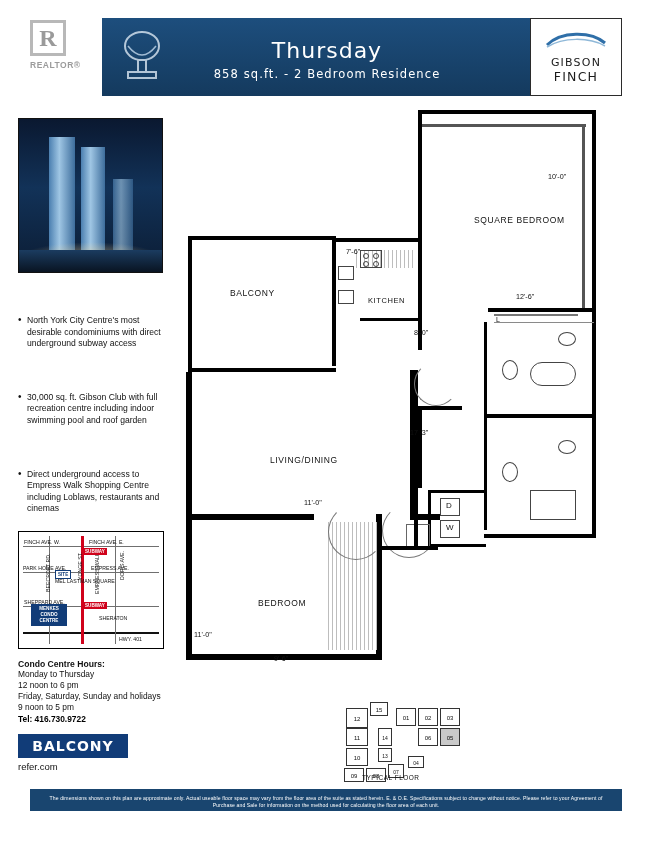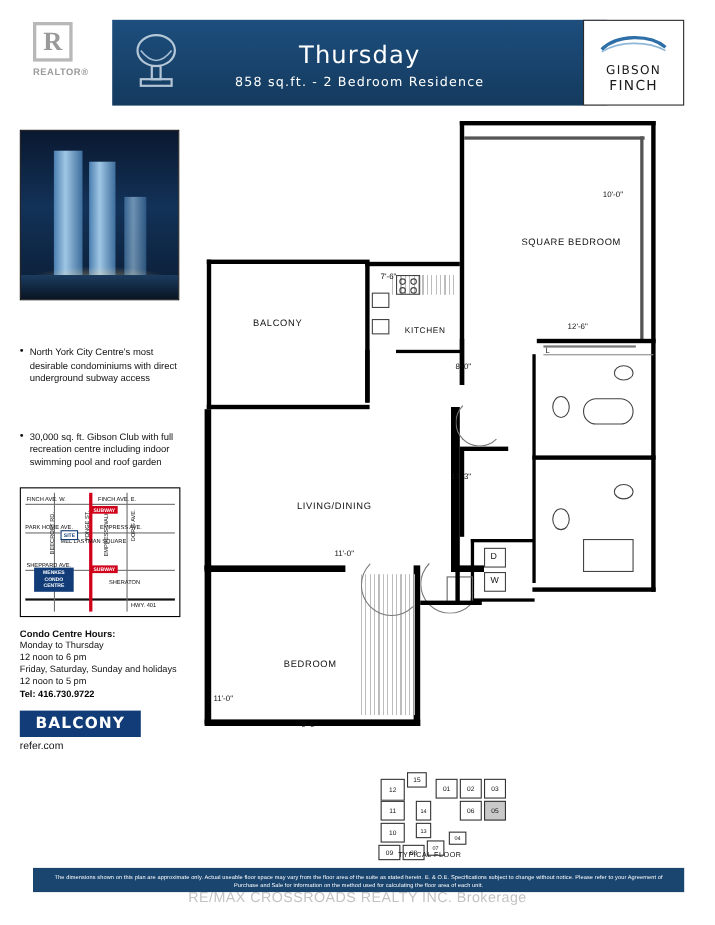--- a/index.html
+++ b/index.html
@@ -192,20 +192,21 @@
       <div class="tower t1"></div>
       <div class="tower t2"></div>
       <div class="tower t3"></div>
       <div class="glow"></div>
       <div class="ground"></div>
     </div>
 
     <ul class="bullets">
       <li>North York City Centre's most desirable condominiums with direct underground subway access</li>
       <li>30,000 sq. ft. Gibson Club with full recreation centre including indoor swimming pool and roof garden</li>
+      <li>Direct underground access to Empress Walk Shopping Centre including Loblaws, restaurants and cinemas</li>
     </ul>
 
     <div class="map">
       <div class="hline" style="top:14px;"></div>
       <div class="hline" style="top:40px;"></div>
       <div class="hline" style="top:74px;"></div>
       <div class="hline" style="top:100px; height:2px; background:#111;"></div>
       <div class="vline" style="left:30px;"></div>
       <div class="vline" style="left:96px;"></div>
       <div class="yonge"></div>
@@ -226,21 +227,21 @@
       <div class="redtag" style="left:64px; top:16px;">SUBWAY</div>
       <div class="redtag" style="left:64px; top:70px;">SUBWAY</div>
       <div class="sitebox" style="left:36px; top:38px;">SITE</div>
       <div class="bluetag" style="left:12px; top:72px; width:36px;">MENKES CONDO CENTRE</div>
     </div>
 
     <div class="hours-title">Condo Centre Hours:</div>
     <div class="hours-line">Monday to Thursday</div>
     <div class="hours-line">12 noon to 6 pm</div>
     <div class="hours-line">Friday, Saturday, Sunday and holidays</div>
-    <div class="hours-line">12 noon to 5 pm</div>
+    <div class="hours-line">9 noon to 5 pm</div>
     <div class="tel">Tel: 416.730.9722</div>
 
     <div class="menkes">BALCONY</div>
     <div class="menkes-url">refer.com</div>
   </div>
 
   <div class="plan">
 
     <div class="wall" style="left:240px; top:0px; width:4px; height:240px;"></div>
     <div class="wall" style="left:240px; top:0px; width:178px; height:4px;"></div>
@@ -340,19 +341,18 @@
     <div class="kp-cell" style="left:8px;  top:48px; width:22px; height:18px; line-height:18px;">10</div>
     <div class="kp-cell" style="left:40px; top:48px; width:14px; height:14px; line-height:14px; font-size:5px;">13</div>
     <div class="kp-cell" style="left:6px;  top:68px; width:20px; height:14px; line-height:14px;">09</div>
     <div class="kp-cell" style="left:28px; top:68px; width:20px; height:14px; line-height:14px;">08</div>
     <div class="kp-cell" style="left:50px; top:64px; width:16px; height:14px; line-height:14px; font-size:5px;">07</div>
     <div class="kp-cell" style="left:70px; top:56px; width:16px; height:12px; line-height:12px; font-size:5px;">04</div>
 
     <div class="kp-title">TYPICAL FLOOR</div>
   </div>
 
-  <div class="watermark">RE/MAX CROSSROADS REALTY INC. Brokerage</div>
 
   <div class="footer">
     <p>The dimensions shown on this plan are approximate only. Actual useable floor space may vary from the floor area of the suite as stated herein. E. &amp; O.E. Specifications subject to change without notice. Please refer to your Agreement of Purchase and Sale for information on the method used for calculating the floor area of each unit.</p>
   </div>
 
 </div>
 
 </body></html>

